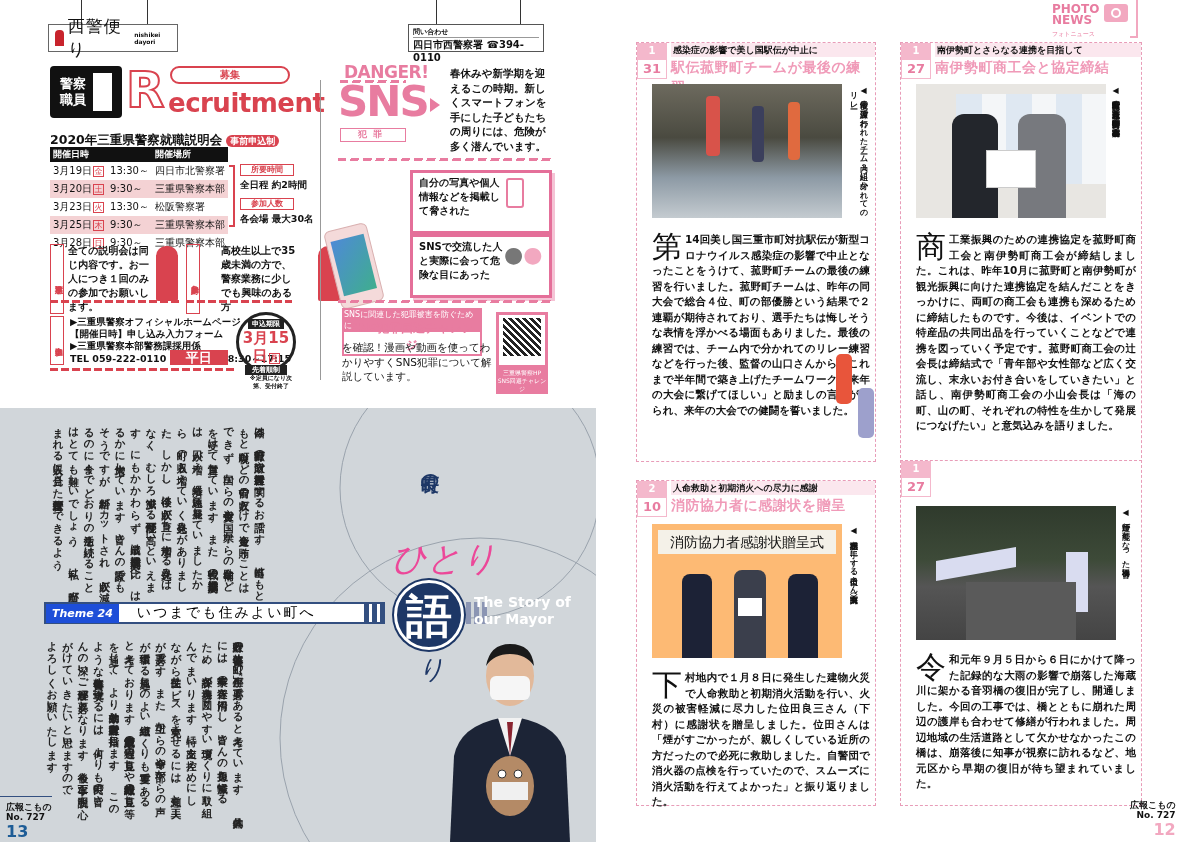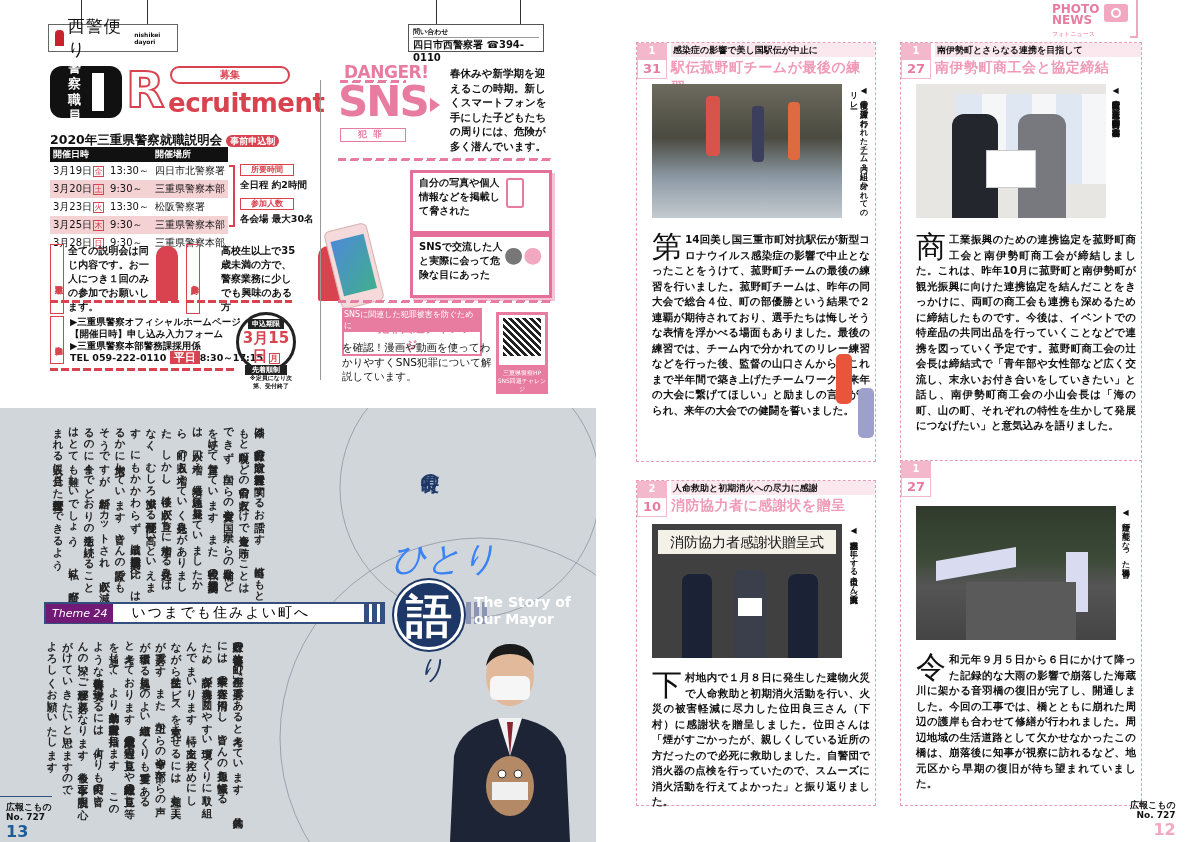--- a/index.html
+++ b/index.html
@@ -5,21 +5,21 @@
 *{box-sizing:border-box;margin:0;padding:0}
 body{width:1191px;height:842px;background:#fff;font-family:"DejaVu Sans",sans-serif;position:relative;overflow:hidden;color:#111}
 .abs{position:absolute}
 
 .hang{position:absolute;width:1px;background:#333}
 .nishikei{left:48px;top:24px;width:130px;height:28px;border:1px solid #666;background:#fff;display:flex;align-items:center;padding-left:6px;gap:4px}
 .siren{width:10px;height:16px;background:#c8232c;border-radius:4px 4px 0 0}
 .nishikei .t{font-size:17px;letter-spacing:1px}
 .nishikei .s{font-size:6px;line-height:7px;font-weight:bold}
 
-.badge{left:50px;top:66px;width:72px;height:52px;background:#111;border-radius:12px;color:#fff;display:flex;align-items:center;padding:18px}
+.badge{left:50px;top:66px;width:72px;height:52px;background:#111;border-radius:4px;color:#fff;display:flex;align-items:center;padding:10px}
 .badge .k{font-size:13px;font-weight:bold;line-height:16px;width:34px}
 .badge .card{width:24px;height:38px;background:#fff;margin-left:6px}
 .recR{left:126px;top:64px;font-size:50px;font-weight:bold;color:#fff;-webkit-text-stroke:2px #d9434f;line-height:52px}
 .recword{left:168px;top:88px;font-size:26px;font-weight:bold;color:#d9434f;letter-spacing:-0.5px}
 .bosh{left:170px;top:66px;width:120px;height:18px;border:2px solid #d9434f;border-radius:10px;text-align:center;font-size:10px;font-weight:bold;color:#d9434f;line-height:14px}
 .evtitle{left:50px;top:132px;font-size:12.5px;font-weight:bold}
 .evtitle .tag{background:#d9434f;color:#fff;font-size:9px;padding:1px 4px;border-radius:6px;margin-left:4px}
 table.sched{position:absolute;left:50px;top:147px;width:176px;border-collapse:collapse;font-size:10px}
 table.sched th{background:#111;color:#fff;text-align:left;font-size:9px;padding:1px 3px}
 table.sched td{padding:2px 3px;white-space:nowrap}
@@ -53,24 +53,24 @@
 .chtag{left:342px;top:308px;width:140px;background:#e87ca0;color:#fff;font-size:8px;padding:1px 2px}
 .chal{left:342px;top:318px;width:140px;border:2px solid #e87ca0;color:#e87ca0;font-size:12px;font-weight:bold;text-align:center}
 .chtxt{left:342px;top:340px;width:150px;font-size:10.5px;line-height:14.5px}
 .qr{left:496px;top:312px;width:52px;height:56px;background:#fff;border:3px solid #e87ca0}
 .qr .g{margin:3px auto;width:38px;height:38px;background:repeating-linear-gradient(45deg,#222 0 3px,#fff 3px 5px)}
 .qrlab{left:496px;top:368px;width:52px;background:#e87ca0;color:#fff;font-size:6px;text-align:center;line-height:8px;padding:1px}
 
 .mayor{left:0;top:408px;width:596px;height:434px;background:#d1d6da}
 .vtext{writing-mode:vertical-rl;font-size:10.5px;line-height:15.5px;font-weight:bold;position:absolute;color:#222}
 .theme{left:44px;top:602px;width:338px;height:22px;background:#fff;border:2px solid #334f80;display:flex;align-items:center}
-.theme .n{background:#701a75;color:#fff;font-size:11px;font-weight:normal;padding:3px 6px;font-style:italic}
+.theme .n{background:#1d4ed8;color:#fff;font-size:11px;font-weight:bold;padding:3px 6px;font-style:italic}
 .theme .t{font-family:"DejaVu Serif",serif;font-size:14px;color:#000000;padding-left:18px;letter-spacing:2px}
 .chou{left:418px;top:462px;writing-mode:vertical-rl;font-size:18px;font-weight:bold;color:#1d3766}
-.hitori{left:392px;top:536px;font-size:34px;font-family:"DejaVu Serif",serif;color:#3b82f6;font-style:italic}
+.hitori{left:392px;top:536px;font-size:34px;font-family:"DejaVu Serif",serif;color:#ec4899;font-style:italic}
 .katari{left:394px;top:580px;width:70px;height:70px;border-radius:50%;background:#1d3766;border:3px solid #fff;box-shadow:0 0 0 2px #1d3766;color:#fff;font-size:46px;font-weight:bold;text-align:center;line-height:66px}
 .story{left:474px;top:594px;font-size:14px;color:#fff;line-height:17px;font-weight:bold}
 .bars{display:flex;gap:3px}
 .bars i{display:block;width:5px;height:22px;background:#334f80}
 .person{left:440px;top:636px;width:140px;height:206px}
 .pfoot{font-size:9px;font-weight:bold;line-height:10px}
 .pnum{font-size:16px;font-weight:bold;color:#1d5c96}
 
 .pnews{left:1052px;top:4px;color:#e87ca0;font-size:12px;font-weight:bold;line-height:11px}
 .pnsub{left:1052px;top:30px;font-size:6px;color:#e87ca0}
@@ -165,21 +165,21 @@
 </div>
 <div class="abs dashline" style="left:50px;top:300px;width:130px"></div>
 <div class="abs dashline" style="left:186px;top:300px;width:106px"></div>
 
 <div class="abs" style="left:50px;top:316px;display:flex;gap:6px">
   <div class="vlabel">参加申込</div>
   <div style="font-size:9.5px;line-height:12px;font-weight:bold">
     <div>▶三重県警察オフィシャルホームページ</div>
     <div>【開催日時】申し込み入力フォーム</div>
     <div>▶三重県警察本部警務課採用係</div>
-    <div><span>TEL 059-222-0110</span> <span style="background:#d9434f;color:#fff;font-size:11px;padding:0 4px">平日</span><span>8:30～17:15</span></div>
+    <div><span>TEL 059-222-0110</span> <span style="background:#d9434f;color:#fff;font-size:13px;padding:0 16px">平日</span><span>8:30～17:15</span></div>
   </div>
 </div>
 <div class="abs dashline" style="left:50px;top:368px;width:184px"></div>
 <div class="abs dead">
   <div class="a">申込期限</div>
   <div class="d"><span>3月15日</span><span class="dow">月</span></div>
   <div class="b">先着順制</div>
 </div>
 <div class="abs" style="left:246px;top:374px;width:50px;font-size:6px;line-height:8px;font-weight:bold;text-align:center">※定員になり次第、受付終了</div>
 
@@ -324,21 +324,21 @@
     <div class="datebox">
         <div class="m">2</div>
         <div class="d">10</div>
       </div>
     <div class="txt">
         <div class="sub">人命救助と初期消火への尽力に感謝</div>
         <div class="tt">消防協力者に感謝状を贈呈</div>
       </div>
   </div>
 </div>
-<div class="photo" style="left:652px;top:524px;width:190px;height:134px;background:#404040">
+<div class="photo" style="left:652px;top:524px;width:190px;height:134px;background:#fdba74">
   <div style="position:absolute;left:6px;top:6px;width:178px;height:24px;background:#f4f1e8;font-family:'DejaVu Serif',serif;font-size:14px;text-align:center;line-height:24px">消防協力者感謝状贈呈式</div>
   <div style="position:absolute;left:30px;top:50px;width:30px;height:84px;background:#1c2236;border-radius:8px 8px 0 0"></div>
   <div style="position:absolute;left:82px;top:46px;width:32px;height:88px;background:#3b3f4c;border-radius:8px 8px 0 0"></div>
   <div style="position:absolute;left:86px;top:74px;width:24px;height:18px;background:#fff"></div>
   <div style="position:absolute;left:136px;top:50px;width:30px;height:84px;background:#1c2236;border-radius:8px 8px 0 0"></div>
 </div>
 <div class="cap" style="left:848px;top:526px;height:134px">◀感謝状を手にする位田さん（写真中央）</div>
 <div class="body" style="left:652px;top:670px;width:218px"><span class="drop">下</span><span>村地内で１月８日に発生した建物火災で人命救助と初期消火活動を行い、火災の被害軽減に尽力した位田良三さん（下村）に感謝状を贈呈しました。位田さんは「煙がすごかったが、親しくしている近所の方だったので必死に救助しました。自警団で消火器の点検を行っていたので、スムーズに消火活動を行えてよかった」と振り返りました。</span></div>
 
 <div class="article" style="left:900px;top:460px;width:242px;height:346px">

